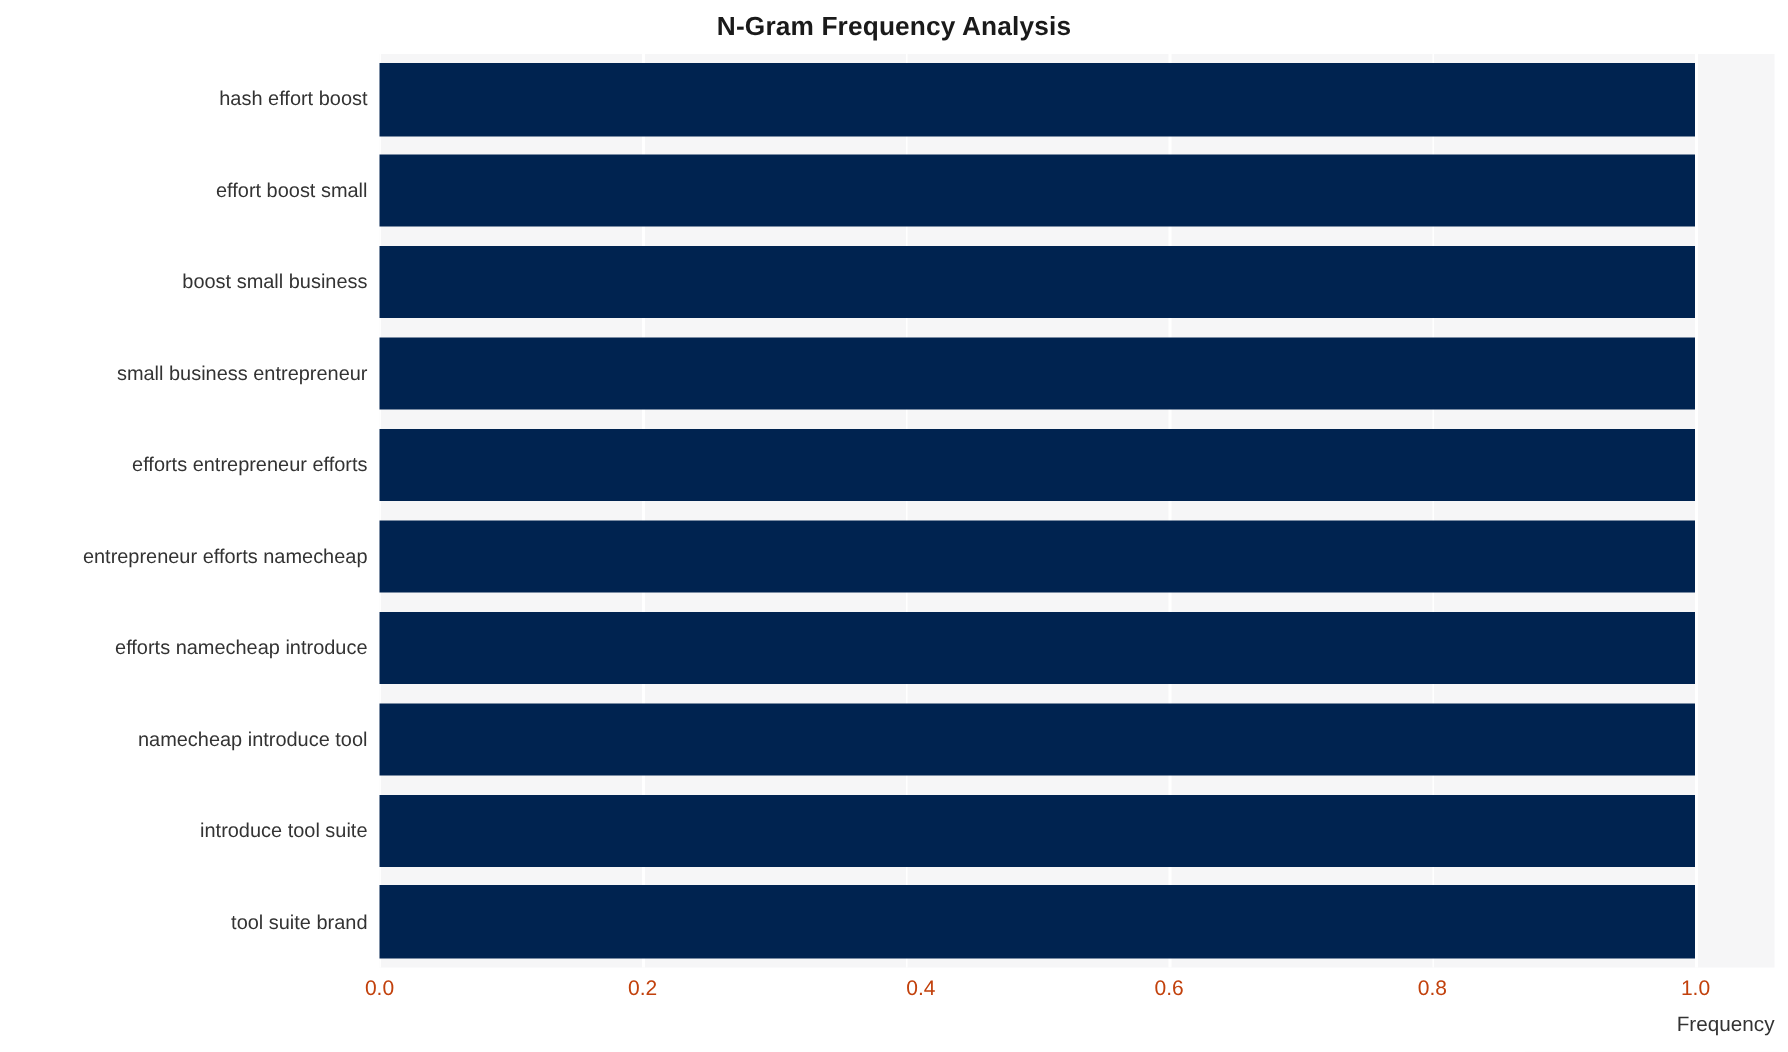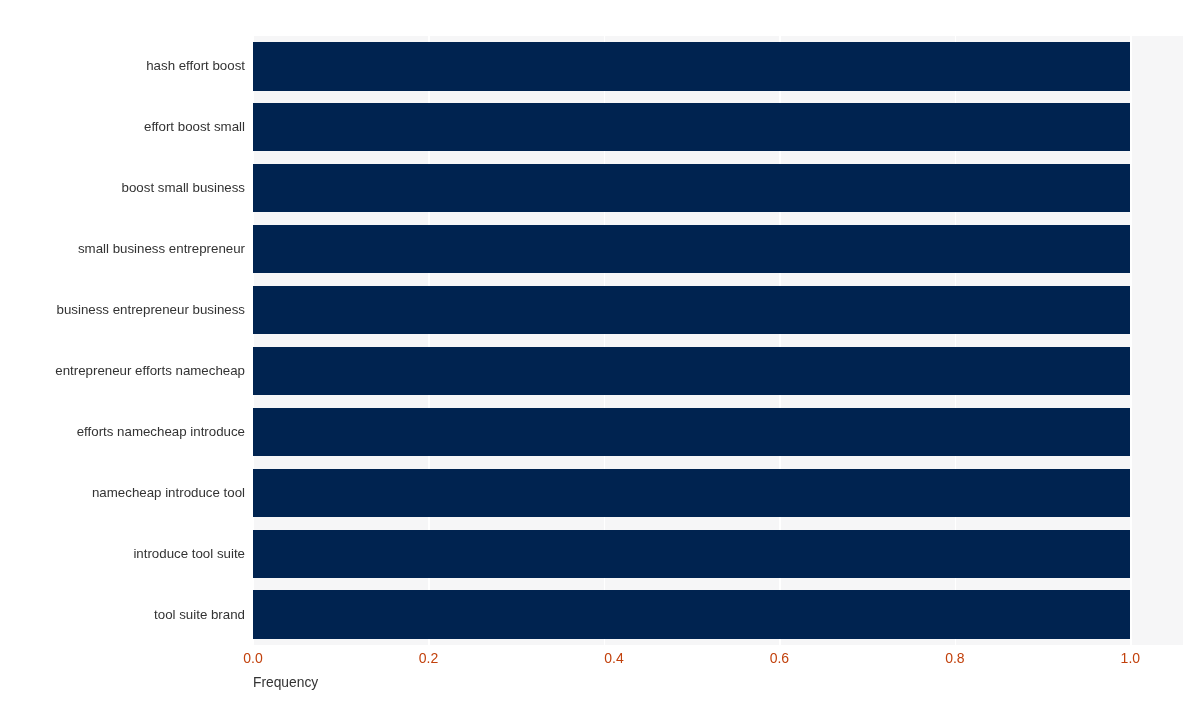--- a/index.html
+++ b/index.html
@@ -111,30 +111,31 @@
     white-space: nowrap;
     line-height: 1;
   }
 
   
   #x-axis-title {
     position: absolute;
     left: 253px;
     top: 675px;
     width: 930px;
-    text-align: left;
+    text-align: right;
     font-size: 13.8px;
     color: #333333;
   }
 </style>
 </head>
 <body>
 
 <div id="figure" style="background: rgb(255, 255, 255);">
 
+  <div id="chart-title" style="color: rgb(26, 26, 26);">N-Gram Frequency Analysis</div>
 
   <div id="plot-area" style="background: rgb(246, 246, 247);">
     <div id="gridlines">
         <div class="gridline-v" style="left: 0px;"></div>
         <div class="gridline-v" style="left: 175.472px;"></div>
         <div class="gridline-v" style="left: 350.943px;"></div>
         <div class="gridline-v" style="left: 526.415px;"></div>
         <div class="gridline-v" style="left: 701.887px;"></div>
         <div class="gridline-v" style="left: 877.358px;"></div>
       </div>
@@ -150,21 +151,21 @@
         <div class="bar" title="introduce tool suite: 1" style="top: 493.594px; height: 48.111px; width: 877.358px; background: rgb(0, 35, 80);"></div>
         <div class="bar" title="tool suite brand: 1" style="top: 554.495px; height: 48.111px; width: 877.358px; background: rgb(0, 35, 80);"></div>
       </div>
   </div>
 
   <div id="y-tick-labels">
       <div class="y-tick-label" style="top: 23.45px;">hash effort boost</div>
       <div class="y-tick-label" style="top: 84.35px;">effort boost small</div>
       <div class="y-tick-label" style="top: 145.25px;">boost small business</div>
       <div class="y-tick-label" style="top: 206.15px;">small business entrepreneur</div>
-      <div class="y-tick-label" style="top: 267.05px;">business entrepreneur business</div>
+      <div class="y-tick-label" style="top: 267.05px;">efforts entrepreneur efforts</div>
       <div class="y-tick-label" style="top: 327.95px;">entrepreneur efforts namecheap</div>
       <div class="y-tick-label" style="top: 388.85px;">efforts namecheap introduce</div>
       <div class="y-tick-label" style="top: 449.75px; margin-left: 37px;">namecheap introduce tool</div>
       <div class="y-tick-label" style="top: 510.65px; margin-left: 12px;">introduce tool suite</div>
       <div class="y-tick-label" style="top: 571.55px; margin-left: 12px;">tool suite brand</div>
     </div>
 
   <div id="x-tick-labels">
       <div class="x-tick-label" style="left: 0px;">0.0</div>
       <div class="x-tick-label" style="left: 175.472px;">0.2</div>

